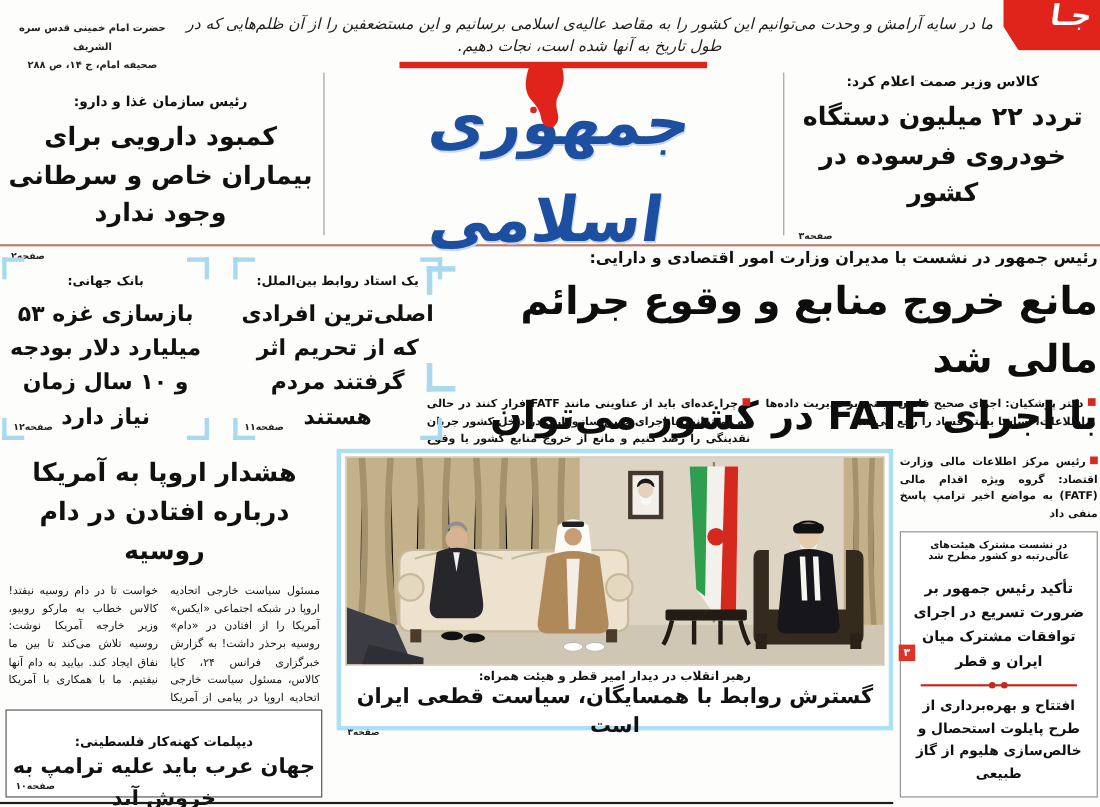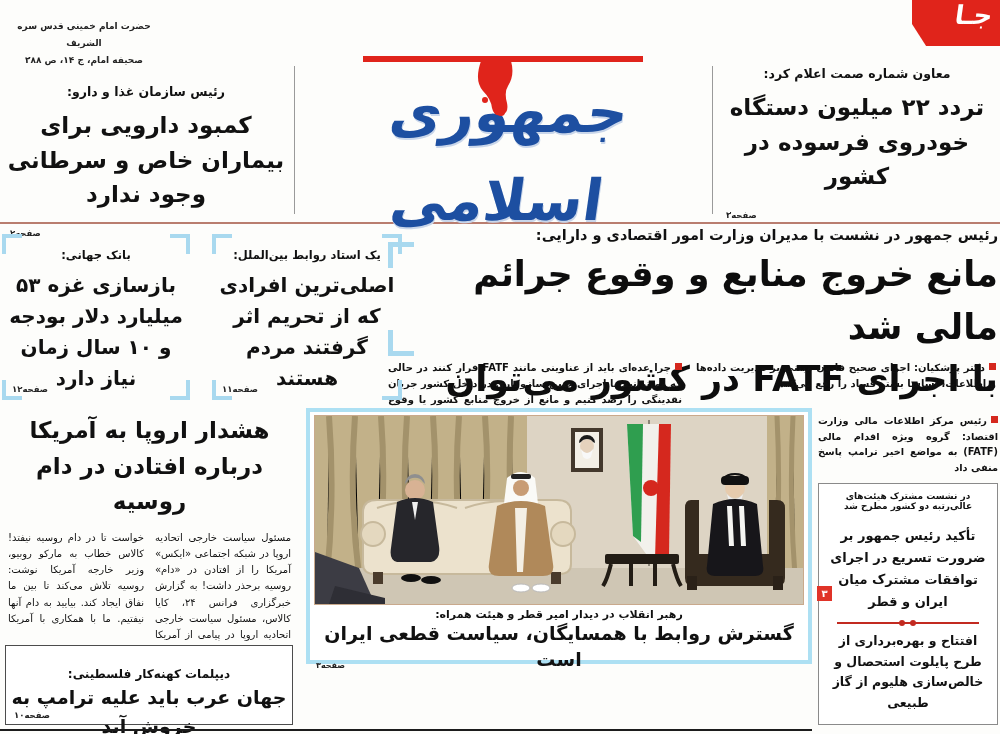--- a/index.html
+++ b/index.html
@@ -92,20 +92,21 @@
   .bottom-line { position:absolute; top:729px; left:0; width:812px; height:2px; background:#1c1c1c; }
 </style>
 </head>
 <body>
 
 <div class="page">
 
   <div class="logo-corner">
       <span>جـا</span>
     </div>
+  <div class="banner-quote">ما در سایه آرامش و وحدت می‌توانیم این کشور را به مقاصد عالیه‌ی اسلامی برسانیم و این مستضعفین را از آن ظلم‌هایی که در طول تاریخ به آنها شده است، نجات دهیم.</div>
   <div class="banner-attrib">
     <div>حضرت امام خمینی قدس سره الشریف</div>
     <div>صحیفه امام، ج ۱۴، ص ۲۸۸</div>
   </div>
 
   <div class="top-story" style="left:0;width:292px;margin-top:18px;">
     <div class="kicker">رئیس سازمان غذا و دارو:</div>
     <div class="headline">کمبود دارویی برای بیماران خاص و سرطانی وجود ندارد</div>
     <div class="pageref abs">صفحه۲</div>
   </div>
@@ -118,21 +119,21 @@
         <path d="M118,5 q-7,20 2,30 q8,8 9,17 q2,9 10,7 q7,-2 5,-12 q-3,-11 1,-17 q7,-11 3,-25 z" fill="#e0241b"></path>
         <circle cx="138" cy="56" r="4" fill="#e0241b"></circle>
         <circle cx="122" cy="44" r="3" fill="#e0241b"></circle>
       </svg>
     </div>
     <div class="logo-text">جمهوری اسلامی</div>
   </div>
 
   <div class="vline" style="left:712px;"></div>
   <div class="top-story" style="left:716px;width:282px;">
-    <div class="kicker">معاون شماره صمت اعلام کرد:</div>
+    <div class="kicker">کالاس وزیر صمت اعلام کرد:</div>
     <div class="headline">تردد ۲۲ میلیون دستگاه خودروی فرسوده در کشور</div>
     <div class="pageref abs">صفحه۳</div>
   </div>
 
   <div class="sep-top"></div>
 
   <div class="main-story">
     <div class="kicker">رئیس جمهور در نشست با مدیران وزارت امور اقتصادی و دارایی:</div>
     <div class="main-headline">
       <div>مانع خروج منابع و وقوع جرائم مالی شد</div>

